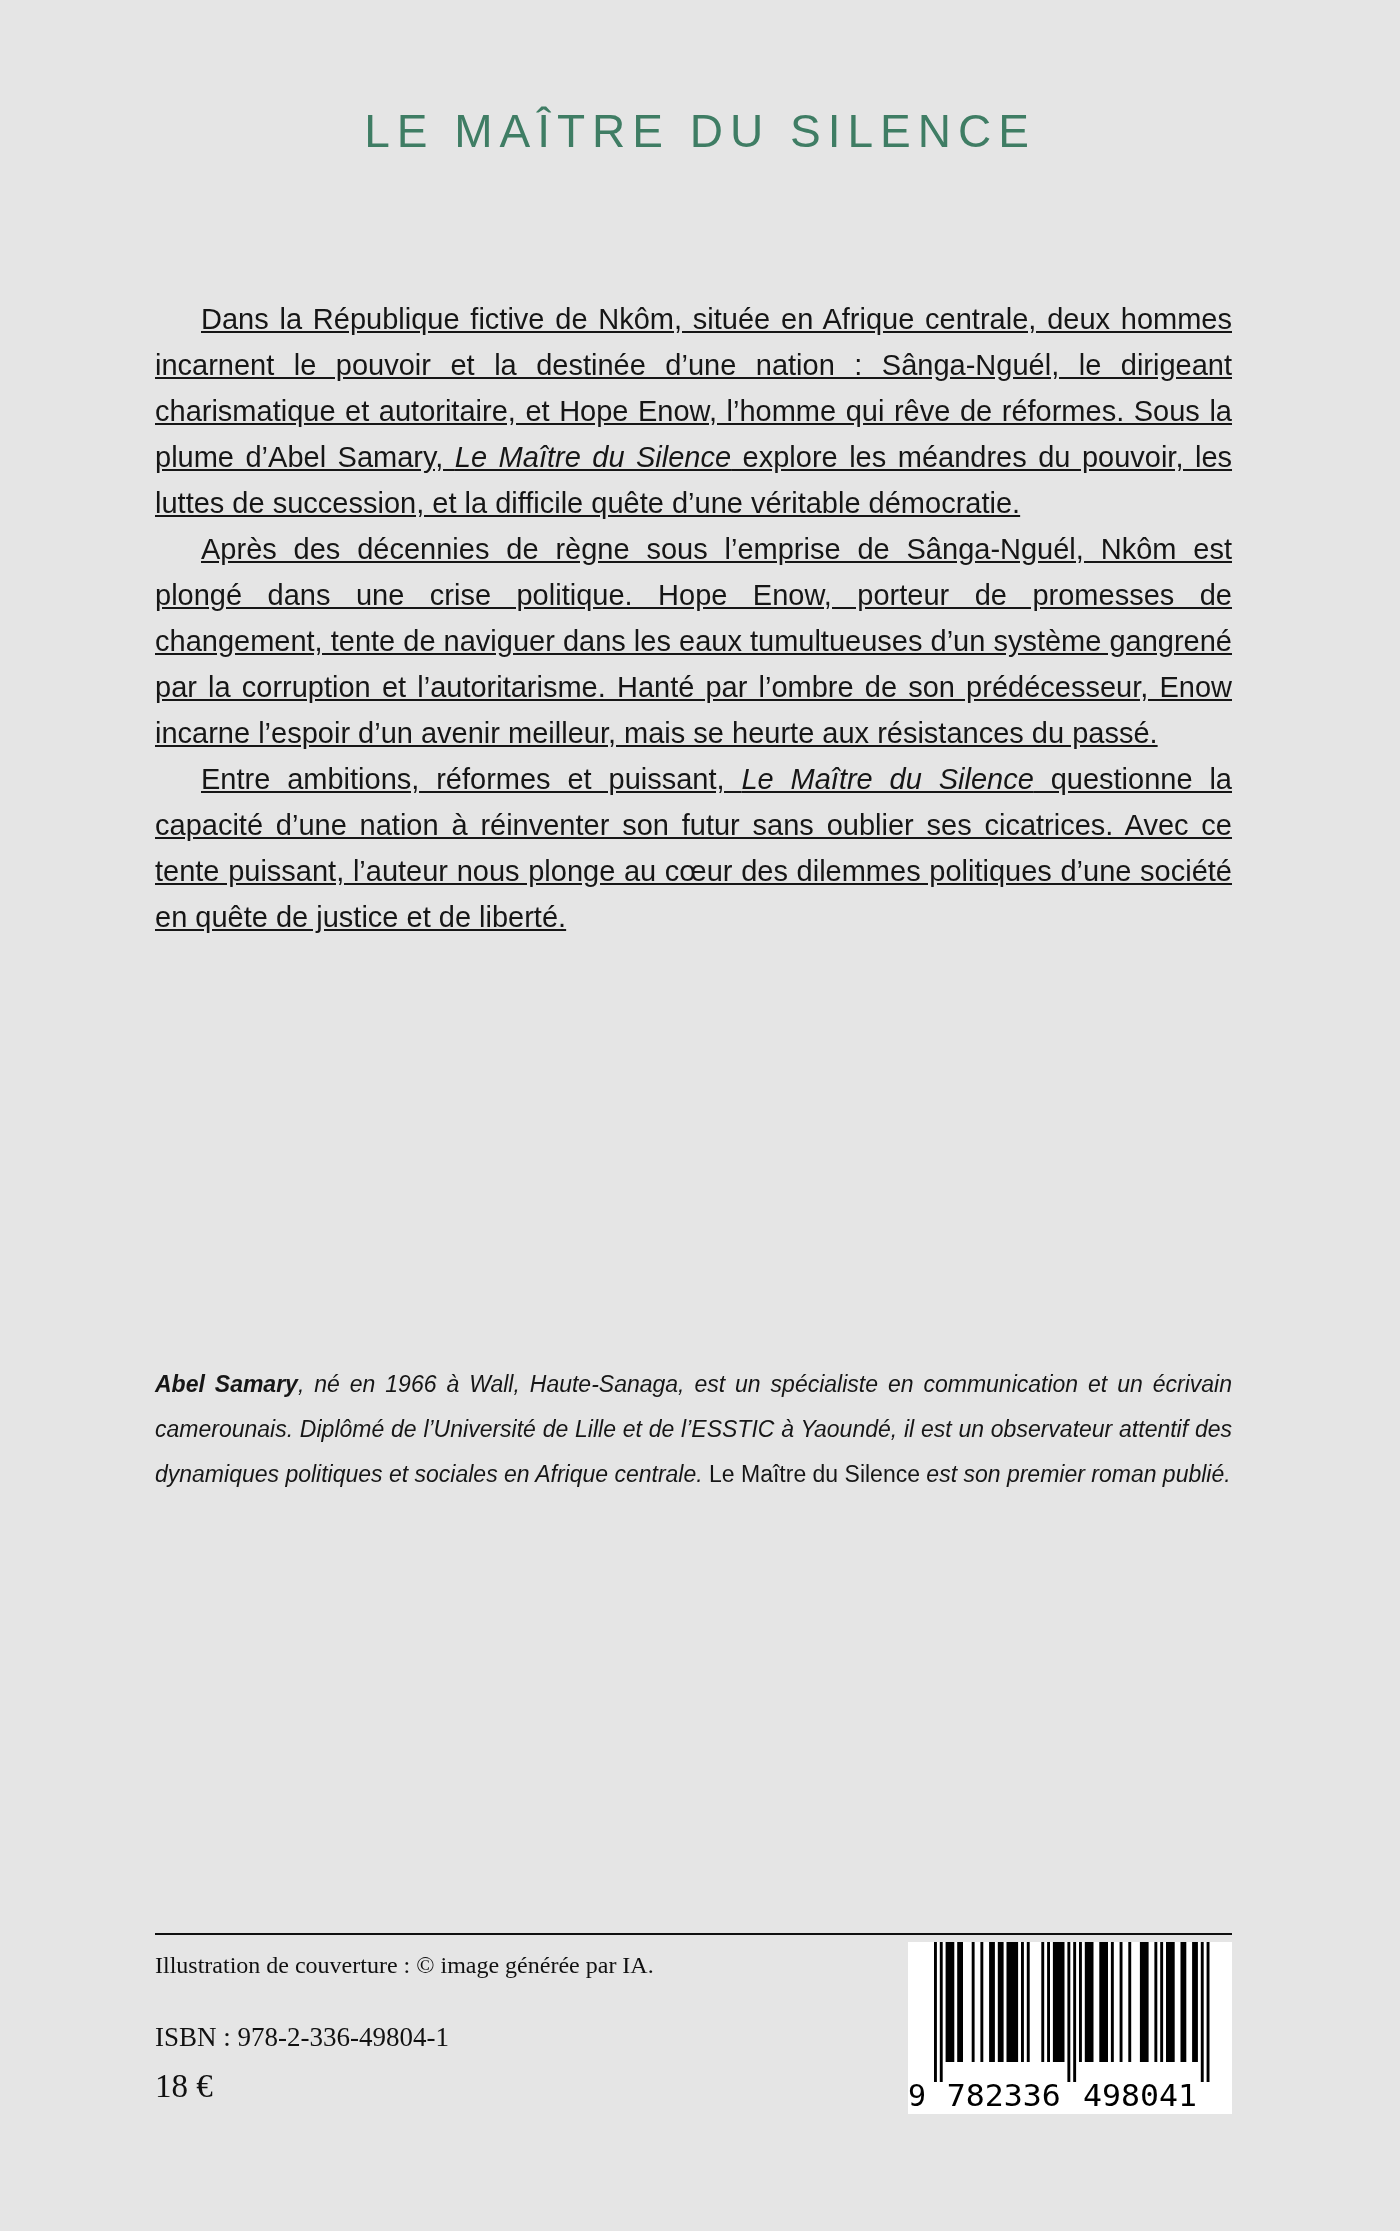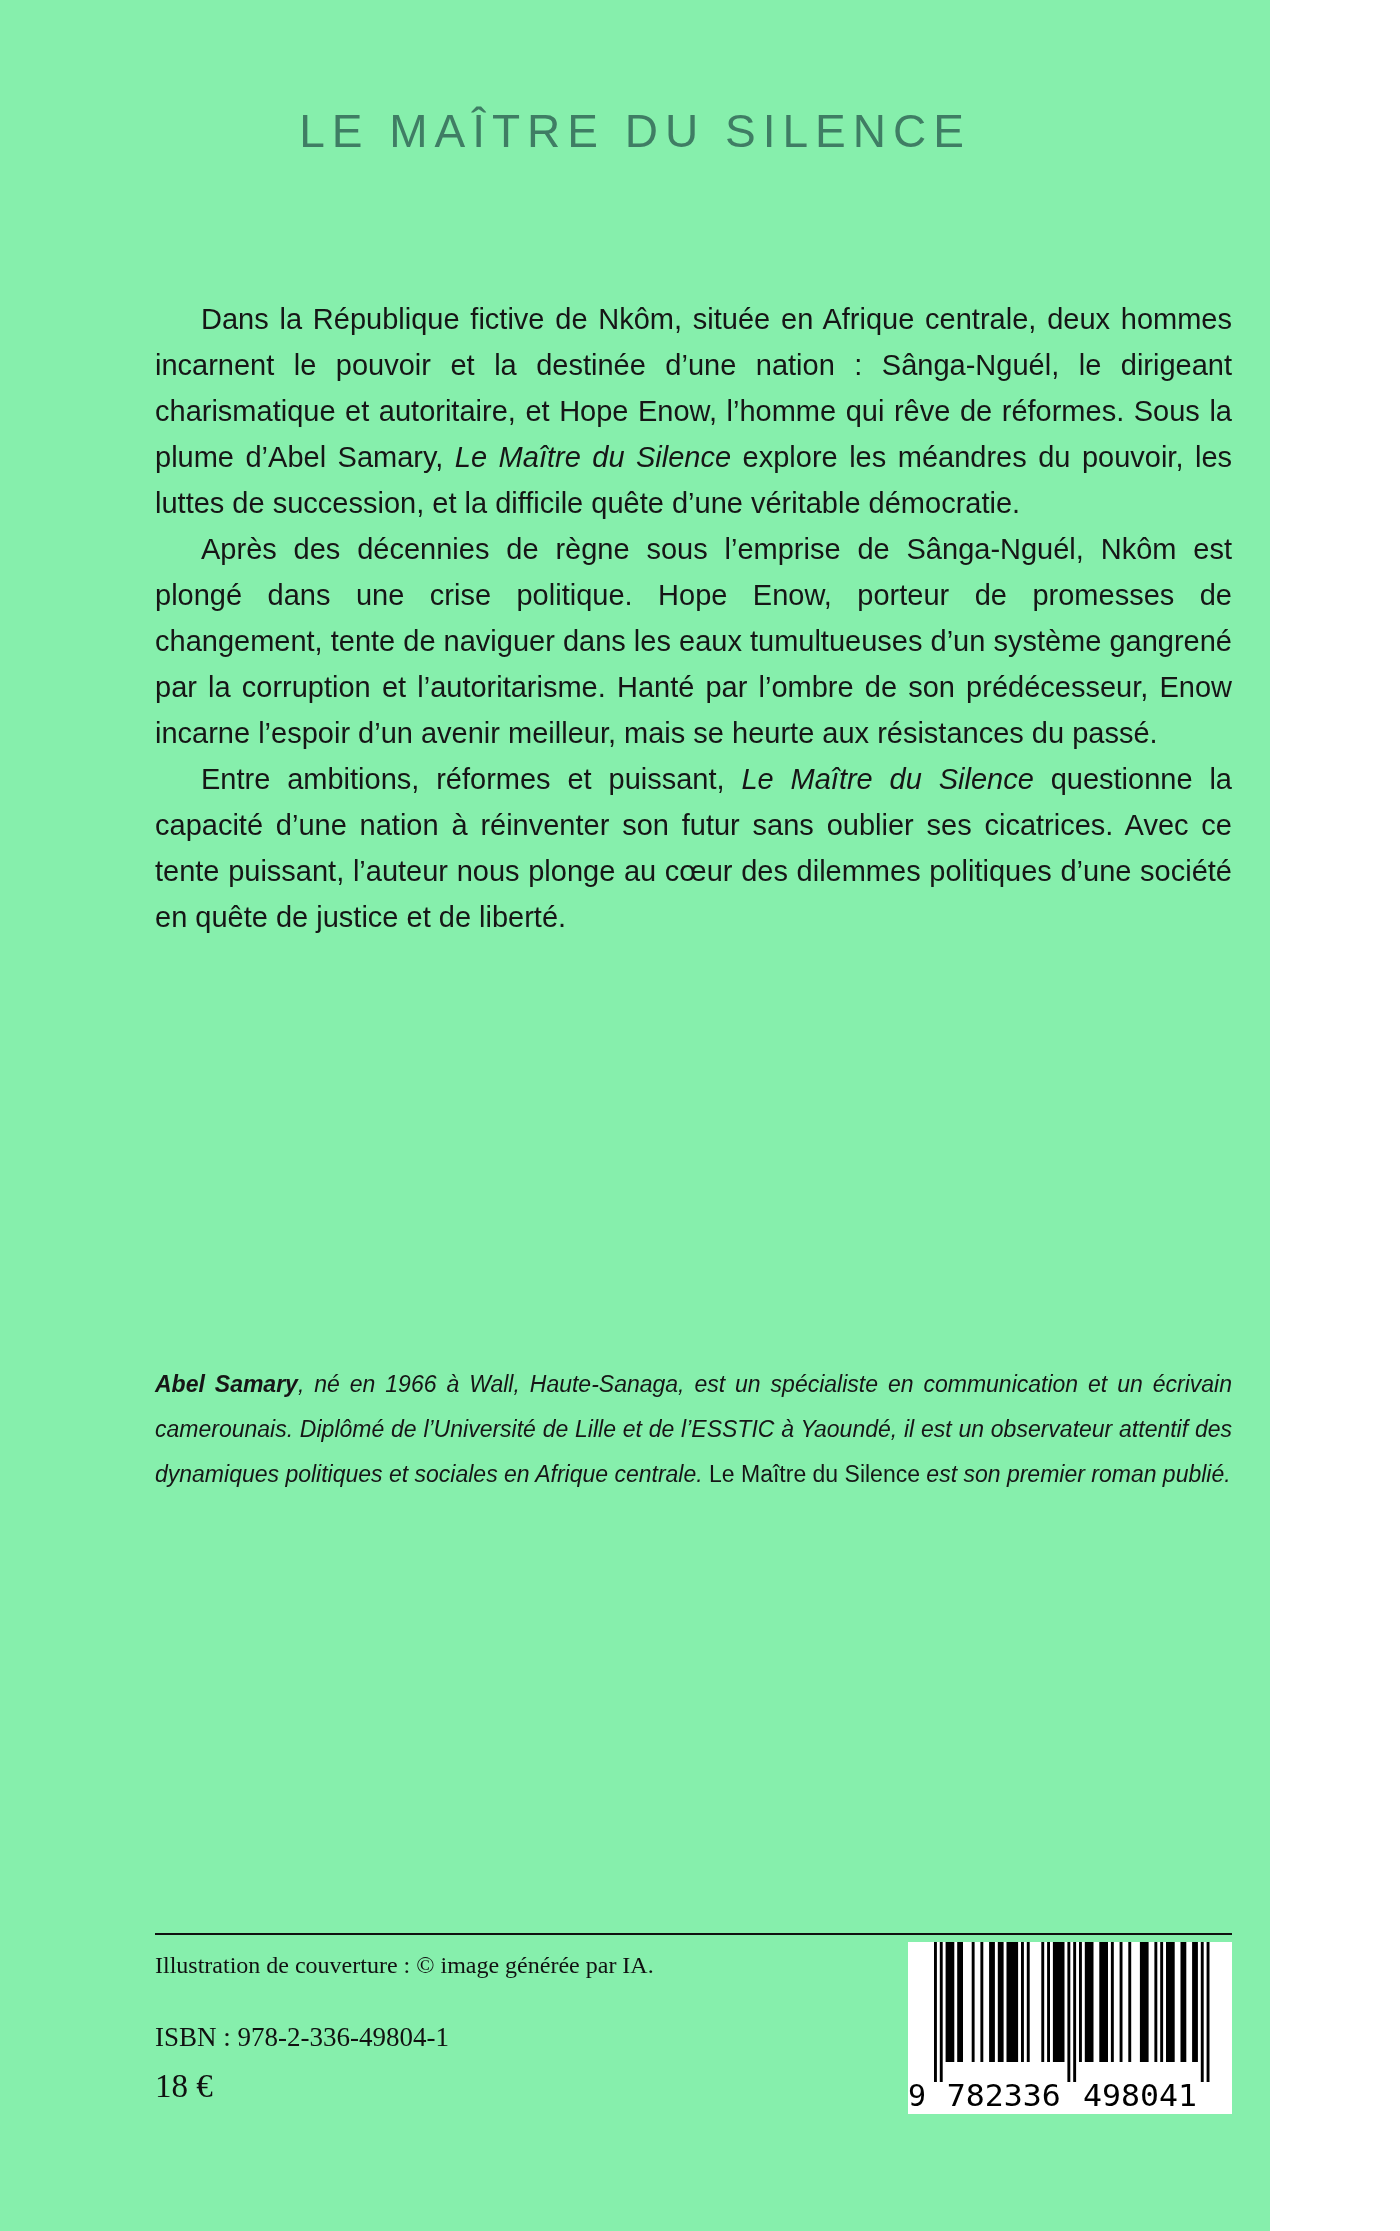--- a/index.html
+++ b/index.html
@@ -1,20 +1,20 @@
 <!DOCTYPE html>
 <html><head>
 <meta charset="utf-8">
 <style>
   html,body{margin:0;padding:0;background:#ffffff;}
   .page{
     position:relative;
-    width:1270px;
+    width:1400px;
     height:2231px;
-    background:#86efac;
+    background:#e5e5e5;
     font-family:"Liberation Sans",sans-serif;
     color:#161616;
     overflow:hidden;
   }
   .title{
     position:absolute;
     top:104px;
     left:0;
     width:100%;
     text-align:center;
@@ -25,21 +25,21 @@
   }
   .synopsis{
     position:absolute;
     top:296px;
     left:155px;
     width:1077px;
     font-size:29px;
     line-height:46px;
     text-align:justify;
   }
-  .synopsis p{margin:0;text-indent:46px;}
+  .synopsis p{margin:0;text-indent:46px;text-decoration:underline;}
   .synopsis .it{font-style:italic;}
   .bio{
     position:absolute;
     top:1362px;
     left:155px;
     width:1077px;
     font-size:23px;
     line-height:45px;
     font-style:italic;
     text-align:justify;

